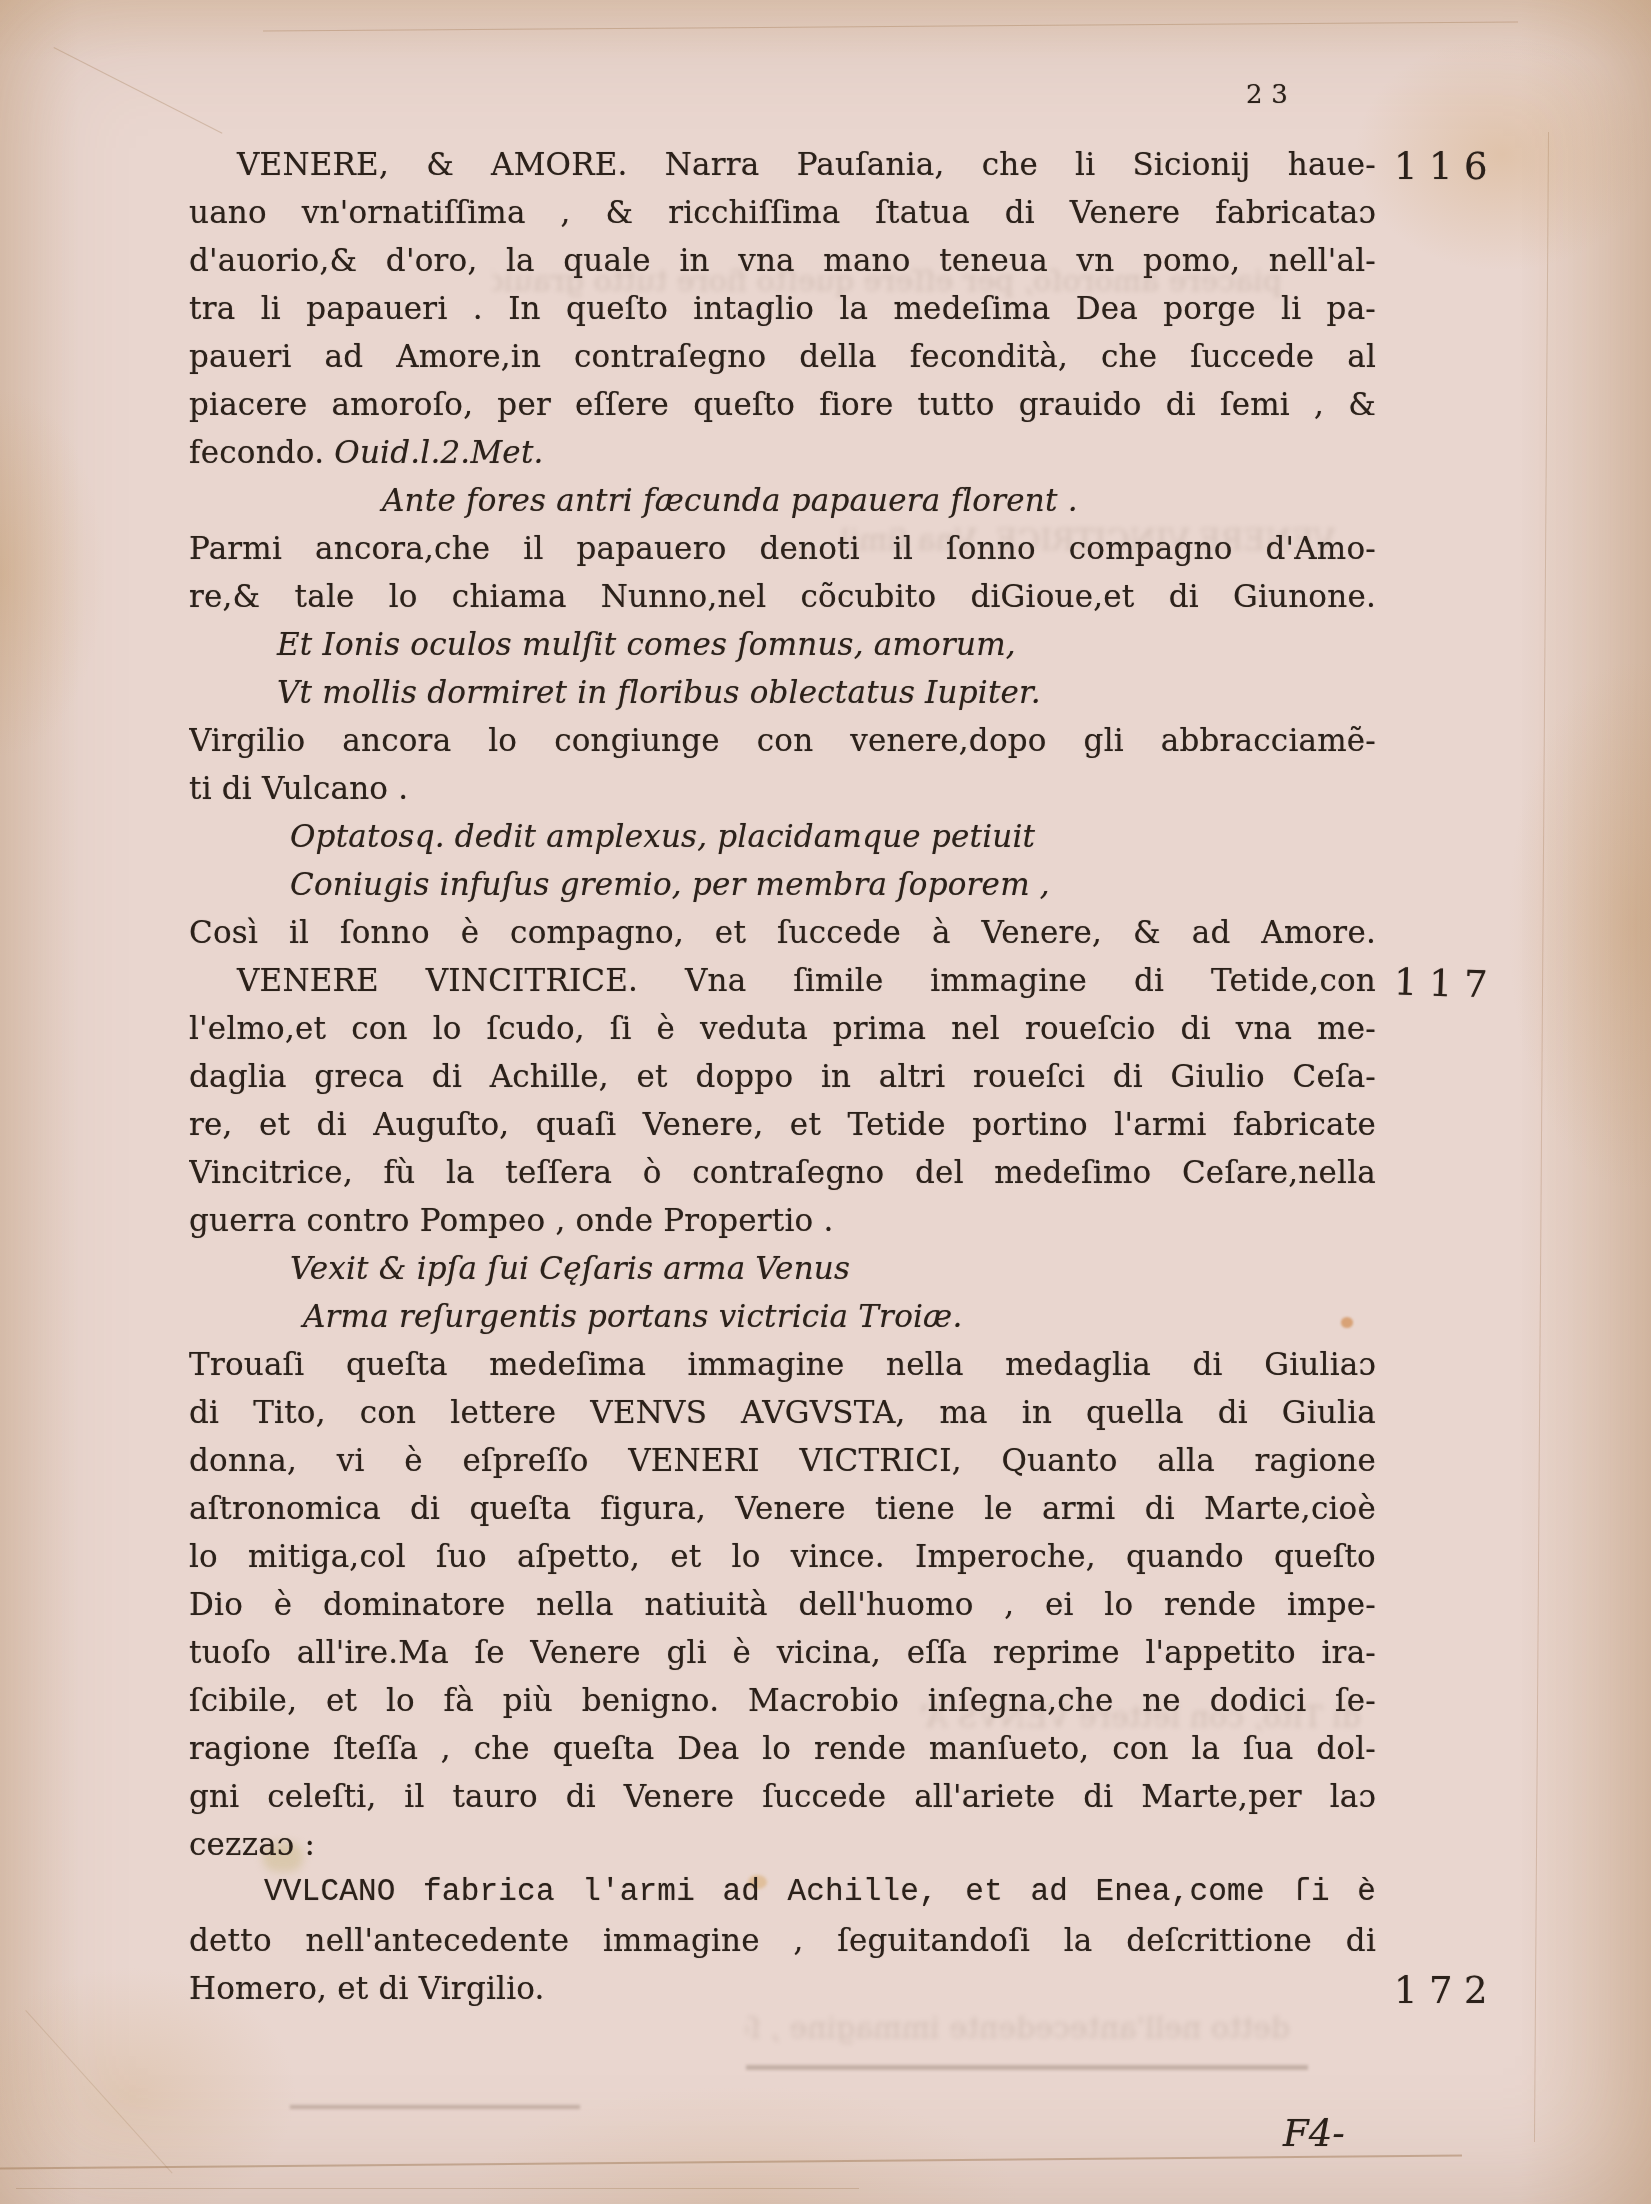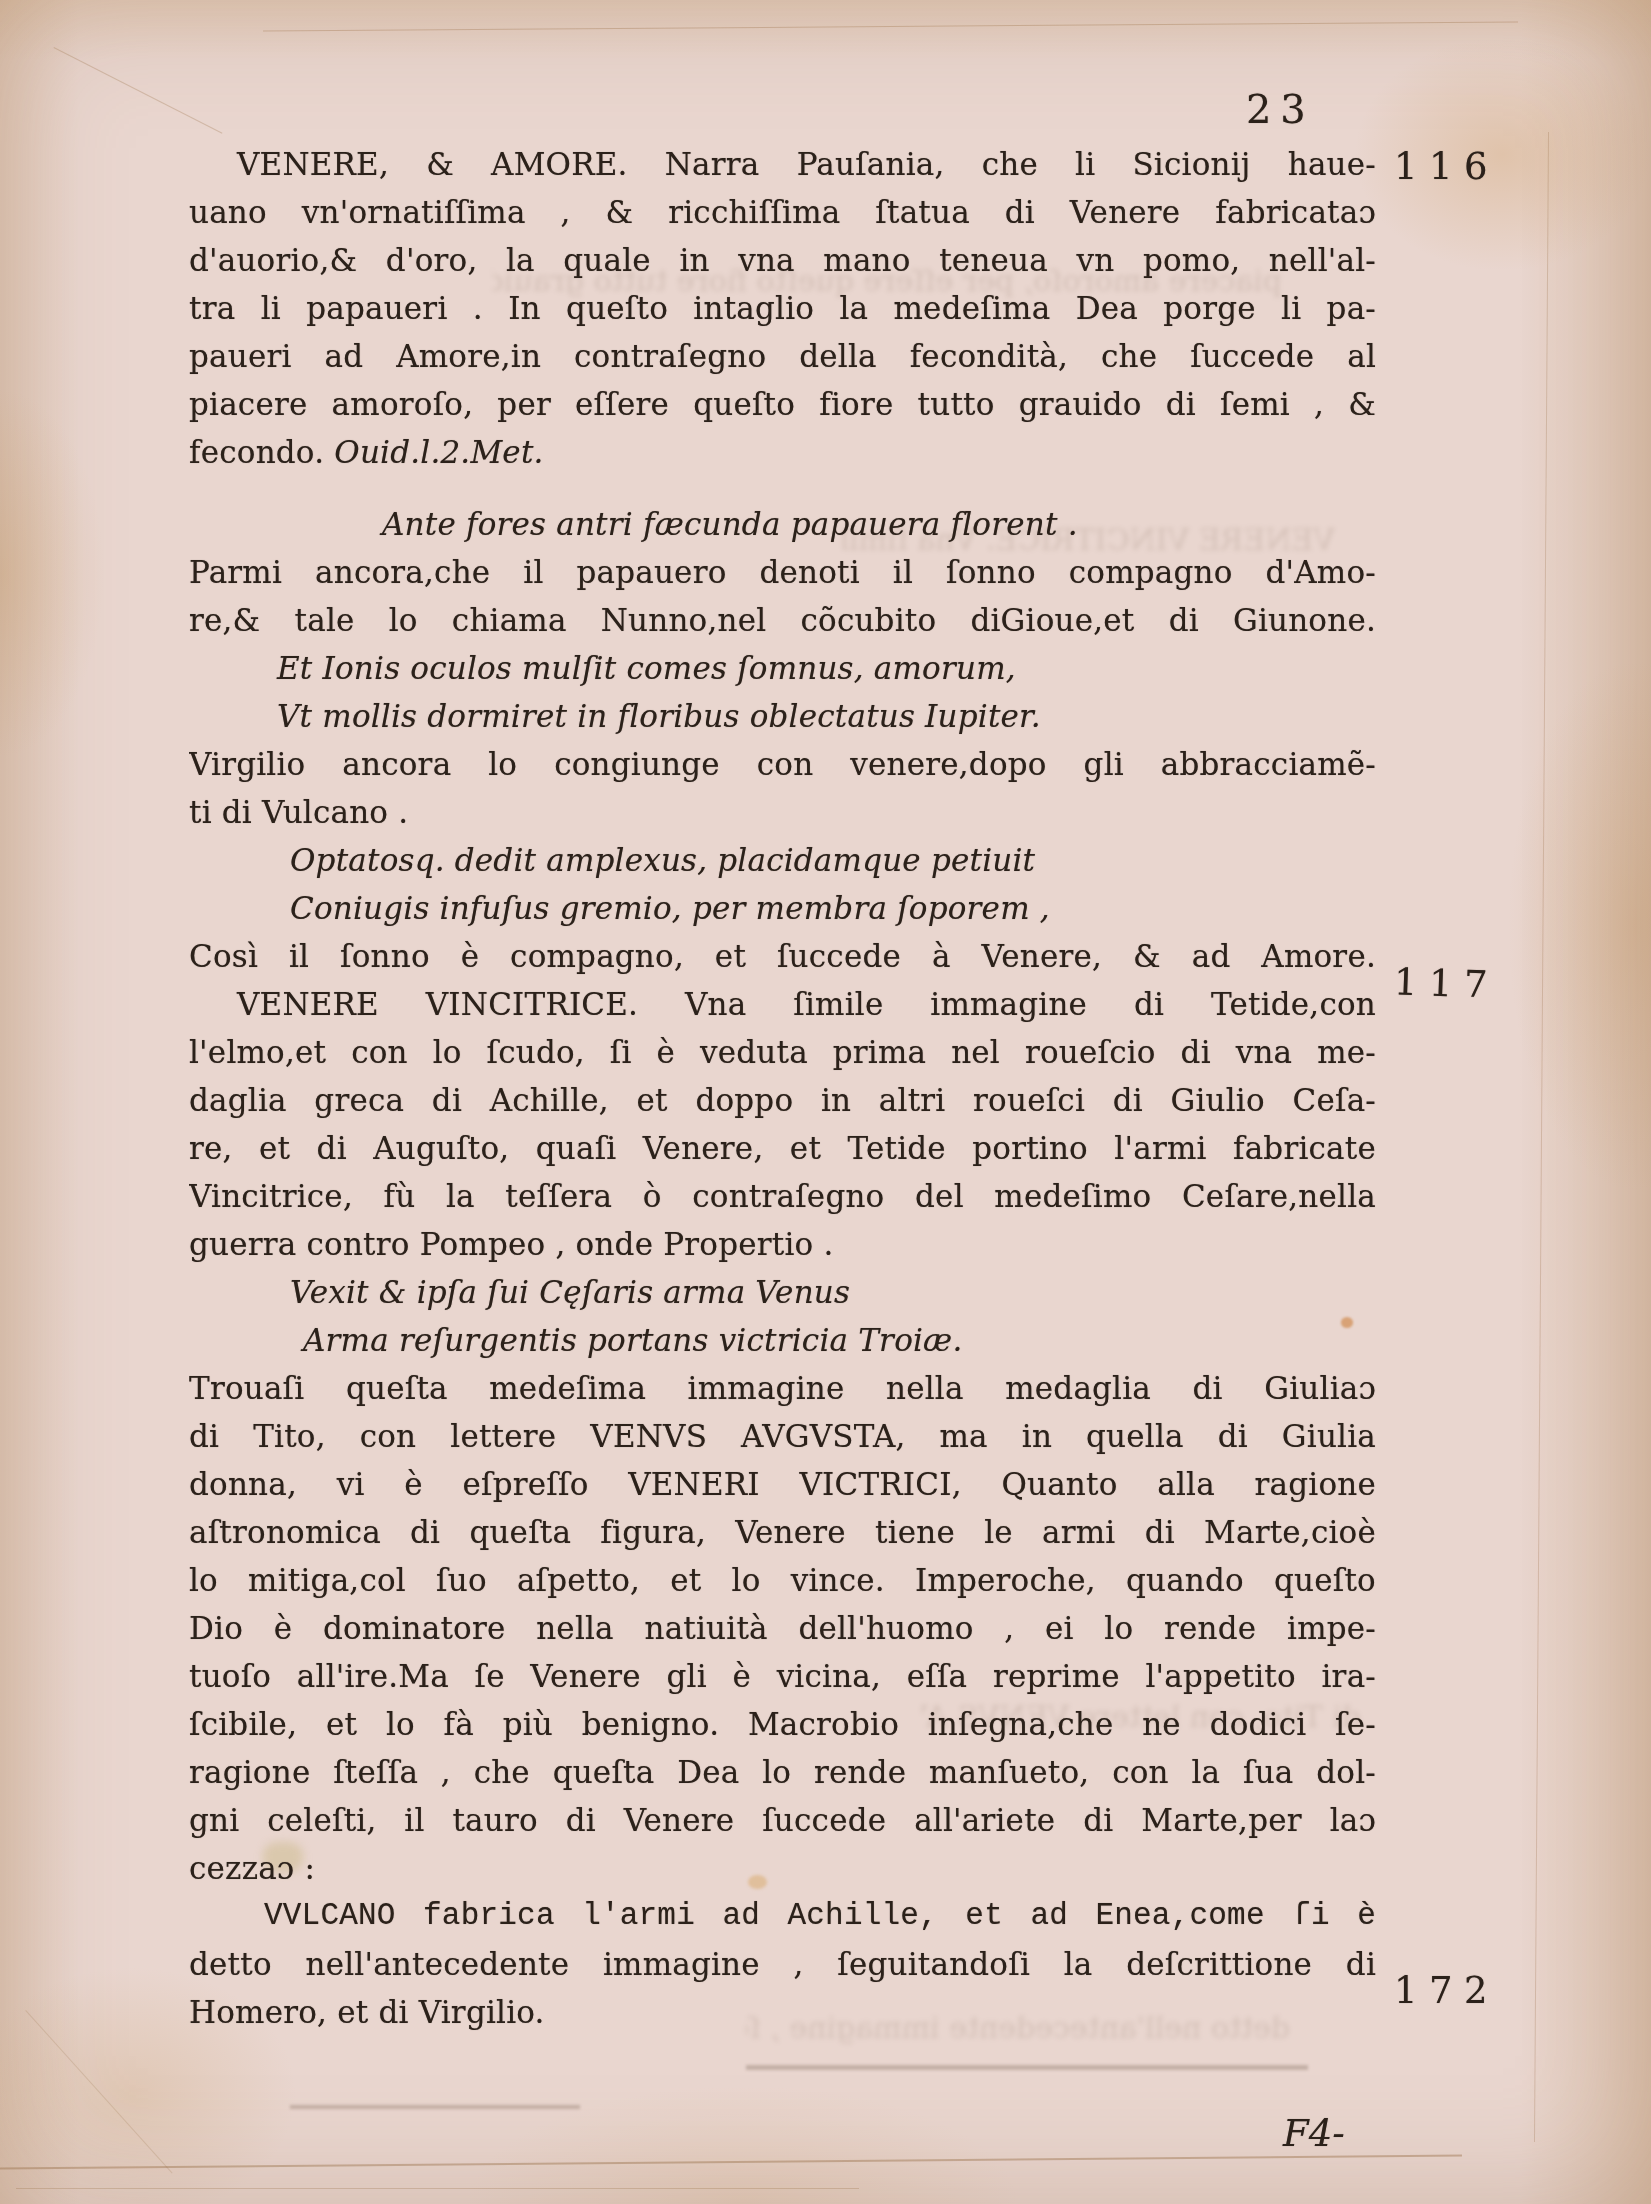--- a/index.html
+++ b/index.html
@@ -33,21 +33,21 @@
   #text-block{
     position:absolute;top:140px;left:189px;width:1187px;
     font-size:31px;line-height:48px;letter-spacing:0.2px;
     text-shadow:0 0 0.9px rgba(43,33,26,.45);
   }
   .line{height:48px;overflow:hidden;white-space:normal;}
   .line.j{text-align:justify;text-align-last:justify;}
   .it{font-style:italic;}
 
   #folio-number{
-    position:absolute;top:86px;left:1246px;font-size:40px;letter-spacing:8.8px;
+    position:absolute;top:79px;left:1246px;font-size:26px;letter-spacing:8.8px;
     text-shadow:0 0 0.9px rgba(43,33,26,.5);
   }
   .margin-note{
     position:absolute;left:1394px;font-size:37px;letter-spacing:11.4px;
     text-shadow:0 0 0.9px rgba(43,33,26,.5);white-space:nowrap;
   }
   #margin-note-1{top:145px;}
   #margin-note-2{top:962px;transform:rotate(2deg);}
   #margin-note-3{top:1969px;}
 
@@ -98,21 +98,21 @@
   <div class="margin-note" id="margin-note-3">172</div>
 
   <div id="text-block">
       <div class="line j" style="padding-left: 48px;"><span>VENERE, &amp; AMORE. Narra Pauſania, che li Sicionij haue-</span></div>
       <div class="line j"><span>uano vn'ornatiſſima , &amp; ricchiſſima ſtatua di Venere fabricataɔ</span></div>
       <div class="line j"><span>d'auorio,&amp; d'oro, la quale in vna mano teneua vn pomo, nell'al-</span></div>
       <div class="line j"><span>tra li papaueri . In queſto intaglio la medeſima Dea porge li pa-</span></div>
       <div class="line j"><span>paueri ad Amore,in contraſegno della fecondità, che ſuccede al</span></div>
       <div class="line j"><span>piacere amoroſo, per eſſere queſto fiore tutto grauido di ſemi , &amp;</span></div>
       <div class="line"><span>fecondo. </span><span class="it">Ouid.l.2.Met.</span></div>
-      <div class="line it" style="padding-left: 193px; margin-top: 24px;"><span>Ante fores antri fæcunda papauera florent .</span></div>
+      <div class="line it" style="padding-left: 193px;"><span>Ante fores antri fæcunda papauera florent .</span></div>
       <div class="line j"><span>Parmi ancora,che il papauero denoti il ſonno compagno d'Amo-</span></div>
       <div class="line j"><span>re,&amp; tale lo chiama Nunno,nel cõcubito diGioue,et di Giunone.</span></div>
       <div class="line it" style="padding-left: 88px;"><span>Et Ionis oculos mulſit comes ſomnus, amorum,</span></div>
       <div class="line it" style="padding-left: 88px;"><span>Vt mollis dormiret in floribus oblectatus Iupiter.</span></div>
       <div class="line j"><span>Virgilio ancora lo congiunge con venere,dopo gli abbracciamẽ-</span></div>
       <div class="line"><span>ti di Vulcano .</span></div>
       <div class="line it" style="padding-left: 101px;"><span>Optatosq. dedit amplexus, placidamque petiuit</span></div>
       <div class="line it" style="padding-left: 101px;"><span>Coniugis infuſus gremio, per membra ſoporem ,</span></div>
       <div class="line j"><span>Così il ſonno è compagno, et ſuccede à Venere, &amp; ad Amore.</span></div>
       <div class="line j" style="padding-left: 48px;"><span>VENERE VINCITRICE. Vna ſimile immagine di Tetide,con</span></div>

